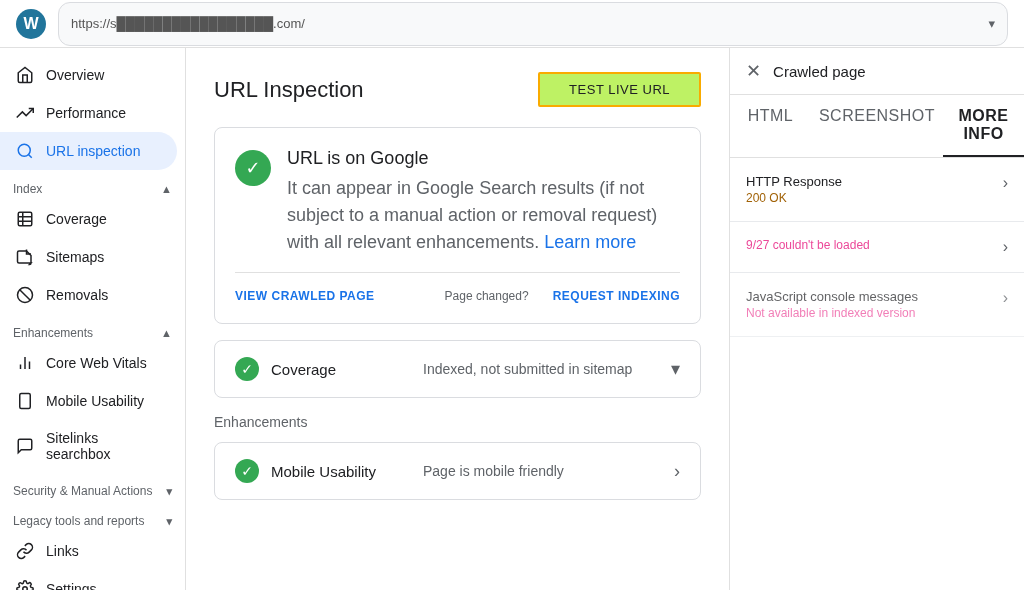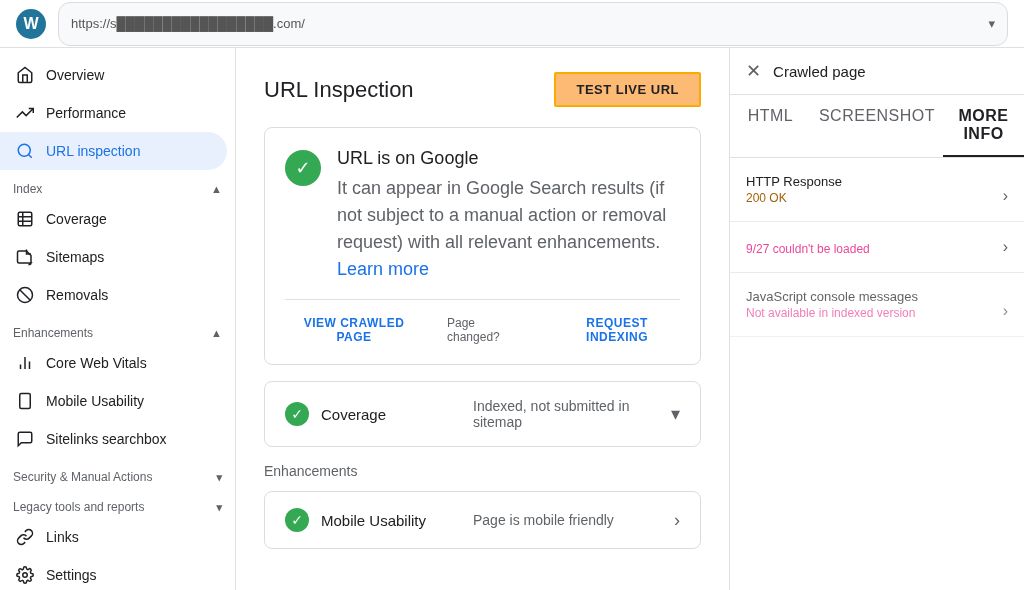--- a/index.html
+++ b/index.html
@@ -42,21 +42,21 @@
 
     
     .main-layout {
       display: flex;
       flex: 1;
       overflow: hidden;
     }
 
     
     .sidebar {
-      width: 236px;
+      width: 186px;
       flex-shrink: 0;
       background: #fff;
       border-right: 1px solid #e0e0e0;
       overflow-y: auto;
       padding: 8px 0;
     }
     .sidebar-item {
       display: flex;
       align-items: center;
       padding: 10px 16px;
@@ -95,25 +95,25 @@
       font-weight: 400;
       color: #202124;
       margin-bottom: 20px;
       display: flex;
       align-items: center;
       justify-content: space-between;
     }
 
     .test-live-btn {
       border: 2px solid #f9ab00;
-      background: #fdba74;
-      color: #202124;
-      padding: 8px 20px;
+      background: #bef264;
+      color: #202124;
+      padding: 8px 29px;
       font-size: 13px;
-      font-weight: 700;
+      font-weight: 400;
       letter-spacing: 0.5px;
       cursor: pointer;
       text-transform: uppercase;
       border-radius: 2px;
     }
 
     
     .card {
       border: 1px solid #dadce0;
       border-radius: 8px;
@@ -301,21 +301,21 @@
     }
 
     .panel-content {
       flex: 1;
       overflow-y: auto;
       padding: 0;
     }
 
     .panel-row {
       display: flex;
-      align-items: flex-end;
+      align-items: flex-start;
       padding: 16px;
       border-bottom: 1px solid #e8eaed;
       cursor: pointer;
       gap: 4px;
     }
 
     .panel-row-text { flex: 1; }
     .panel-row-title { font-size: 13px; color: #202124; font-weight: 500; margin-bottom: 2px; }
     .panel-row-subtitle { font-size: 12px; color: #a16207; }
     .panel-row-subtitle.gray { color: #ec4899; }

